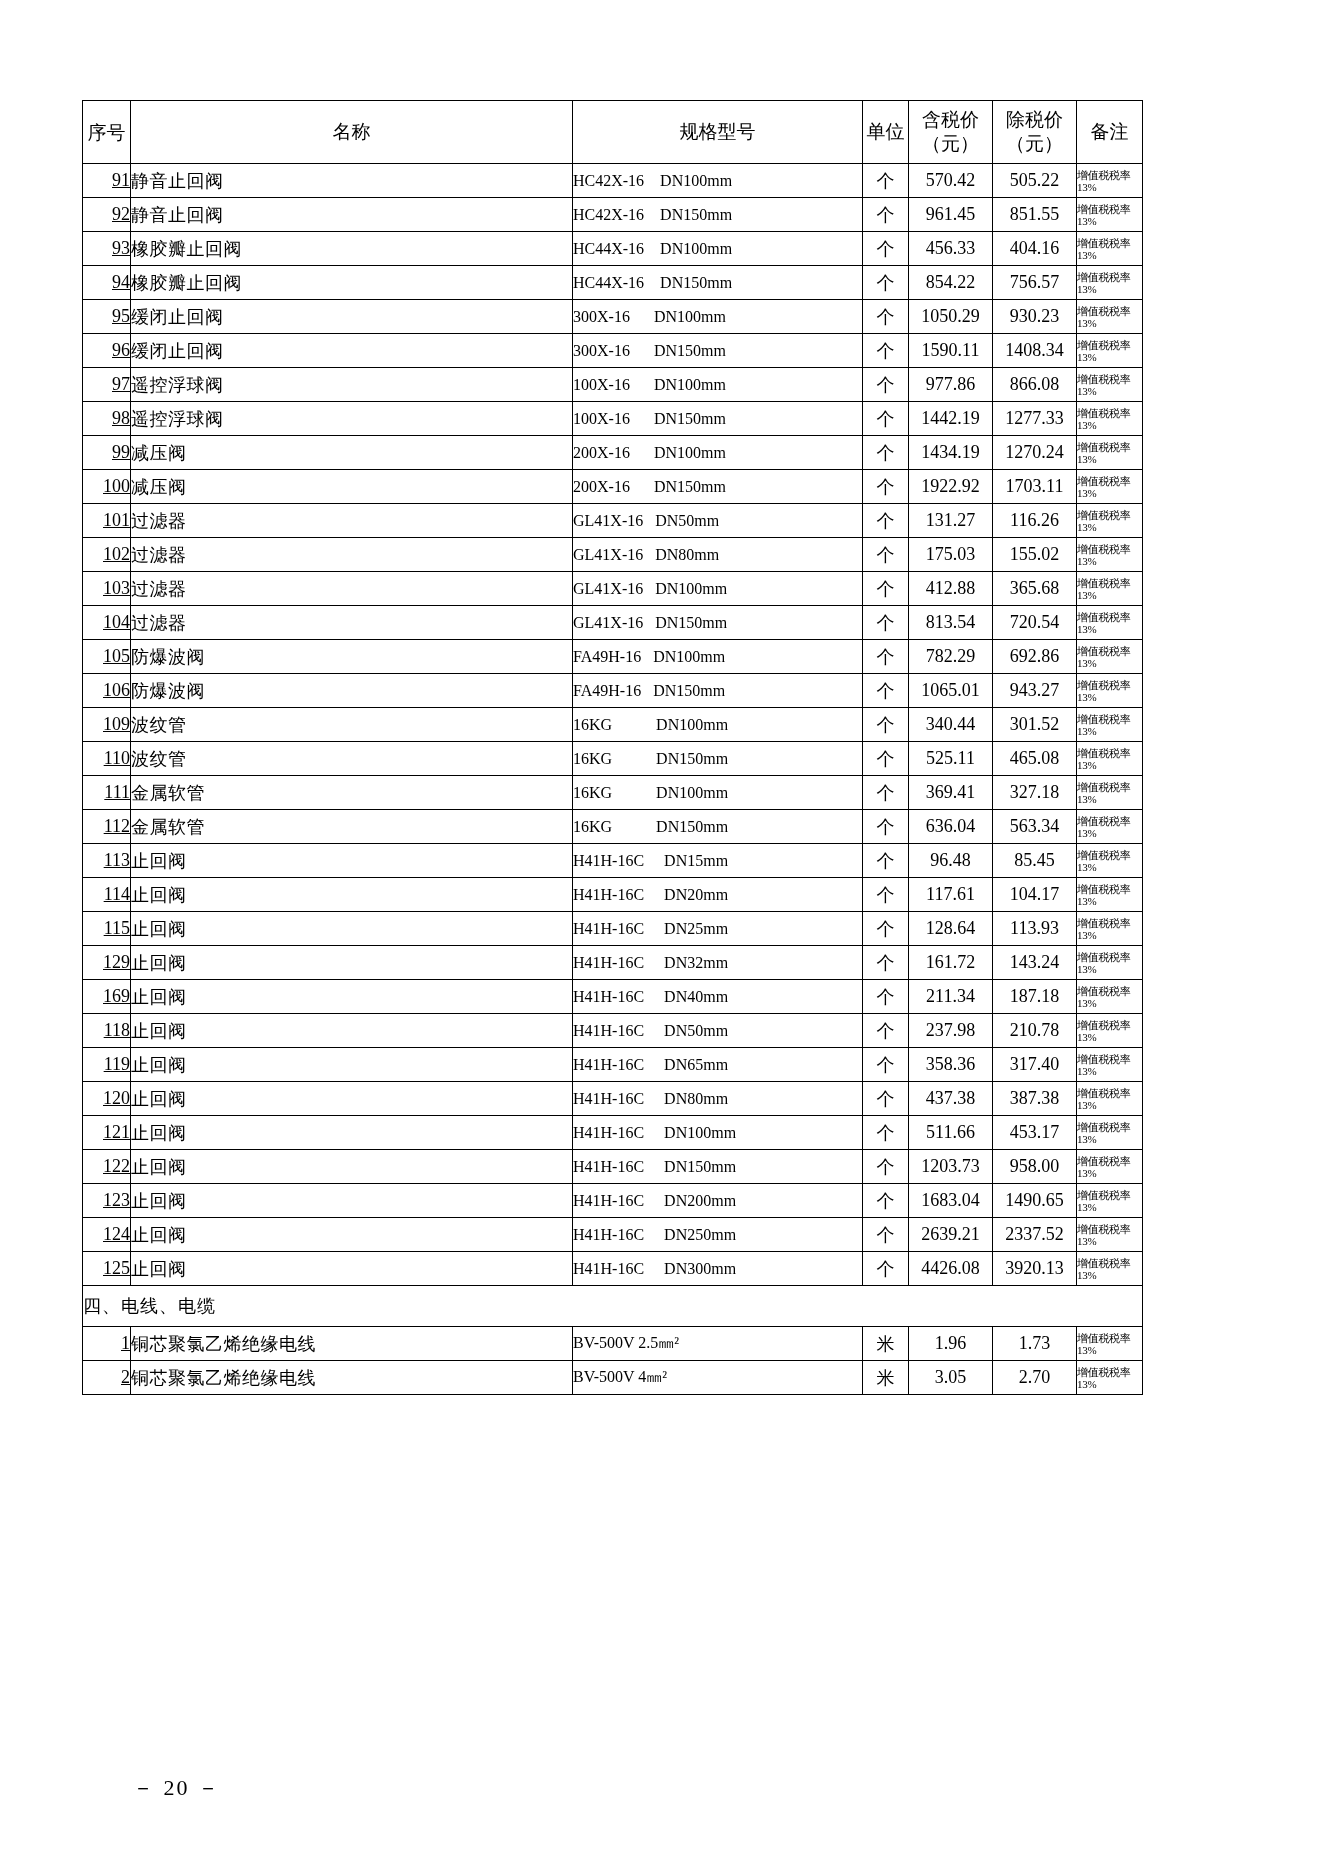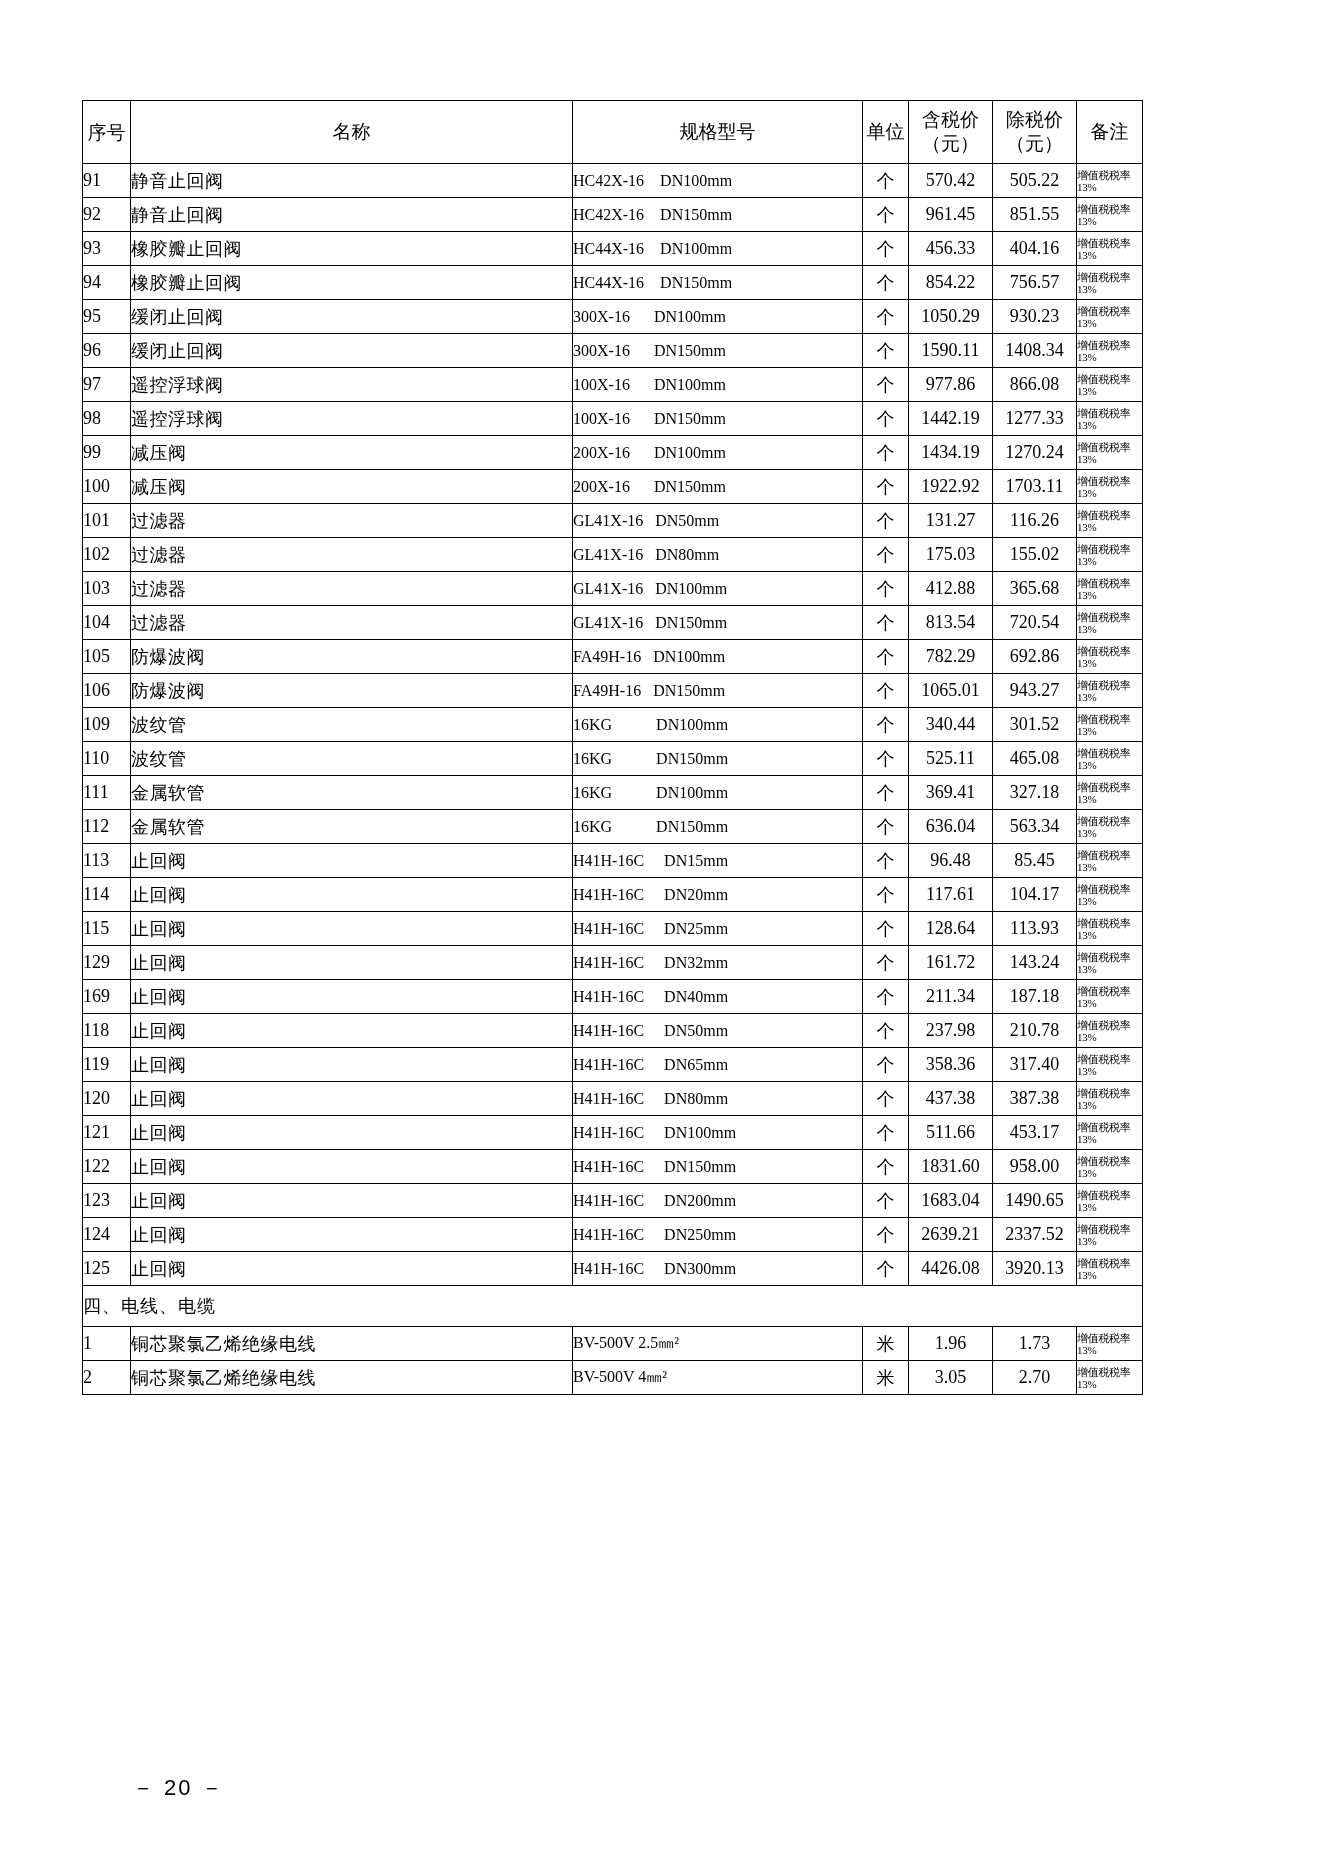--- a/index.html
+++ b/index.html
@@ -52,22 +52,23 @@
   thead td.hdr-idx {
     font-size: 19px;
     line-height: 23px;
     letter-spacing: 0px;
   }
   tbody td {
     height: 33px;
     font-size: 18px;
   }
   td.idx {
-    text-align: left;
-    font-size: 18px;
+    text-align: right;
+    font-size: 18px;
+    text-decoration: underline;
   }
   td.name {
     padding-left: 7px;
     font-size: 18px;
     letter-spacing: 0.5px;
   }
   td.spec {
     padding-left: 7px;
     font-size: 16px;
     white-space: pre;
@@ -92,21 +93,21 @@
     font-size: 18px;
     height: 40px;
     letter-spacing: 1px;
   }
   .page-number {
     position: absolute;
     left: 132px;
     bottom: 68px;
     font-size: 22px;
     letter-spacing: 2px;
-    font-family: Liberation Sans, sans-serif;
+    font-family: Liberation Serif, serif;
   }
 </style>
 </head>
 <body>
 
 <div class="page">
   <table class="price-table">
     <colgroup>
       <col class="c-idx">
         <col class="c-name">
@@ -387,21 +388,21 @@
           <td class="unit">个</td>
           <td class="price">511.66</td>
           <td class="price">453.17</td>
           <td class="remark">增值税税率13%</td>
         </tr>
         <tr>
           <td class="idx">122</td>
           <td class="name">止回阀</td>
           <td class="spec">H41H-16C     DN150mm</td>
           <td class="unit">个</td>
-          <td class="price">1831.60</td>
+          <td class="price">1203.73</td>
           <td class="price">958.00</td>
           <td class="remark">增值税税率13%</td>
         </tr>
         <tr>
           <td class="idx">123</td>
           <td class="name">止回阀</td>
           <td class="spec">H41H-16C     DN200mm</td>
           <td class="unit">个</td>
           <td class="price">1683.04</td>
           <td class="price">1490.65</td>

